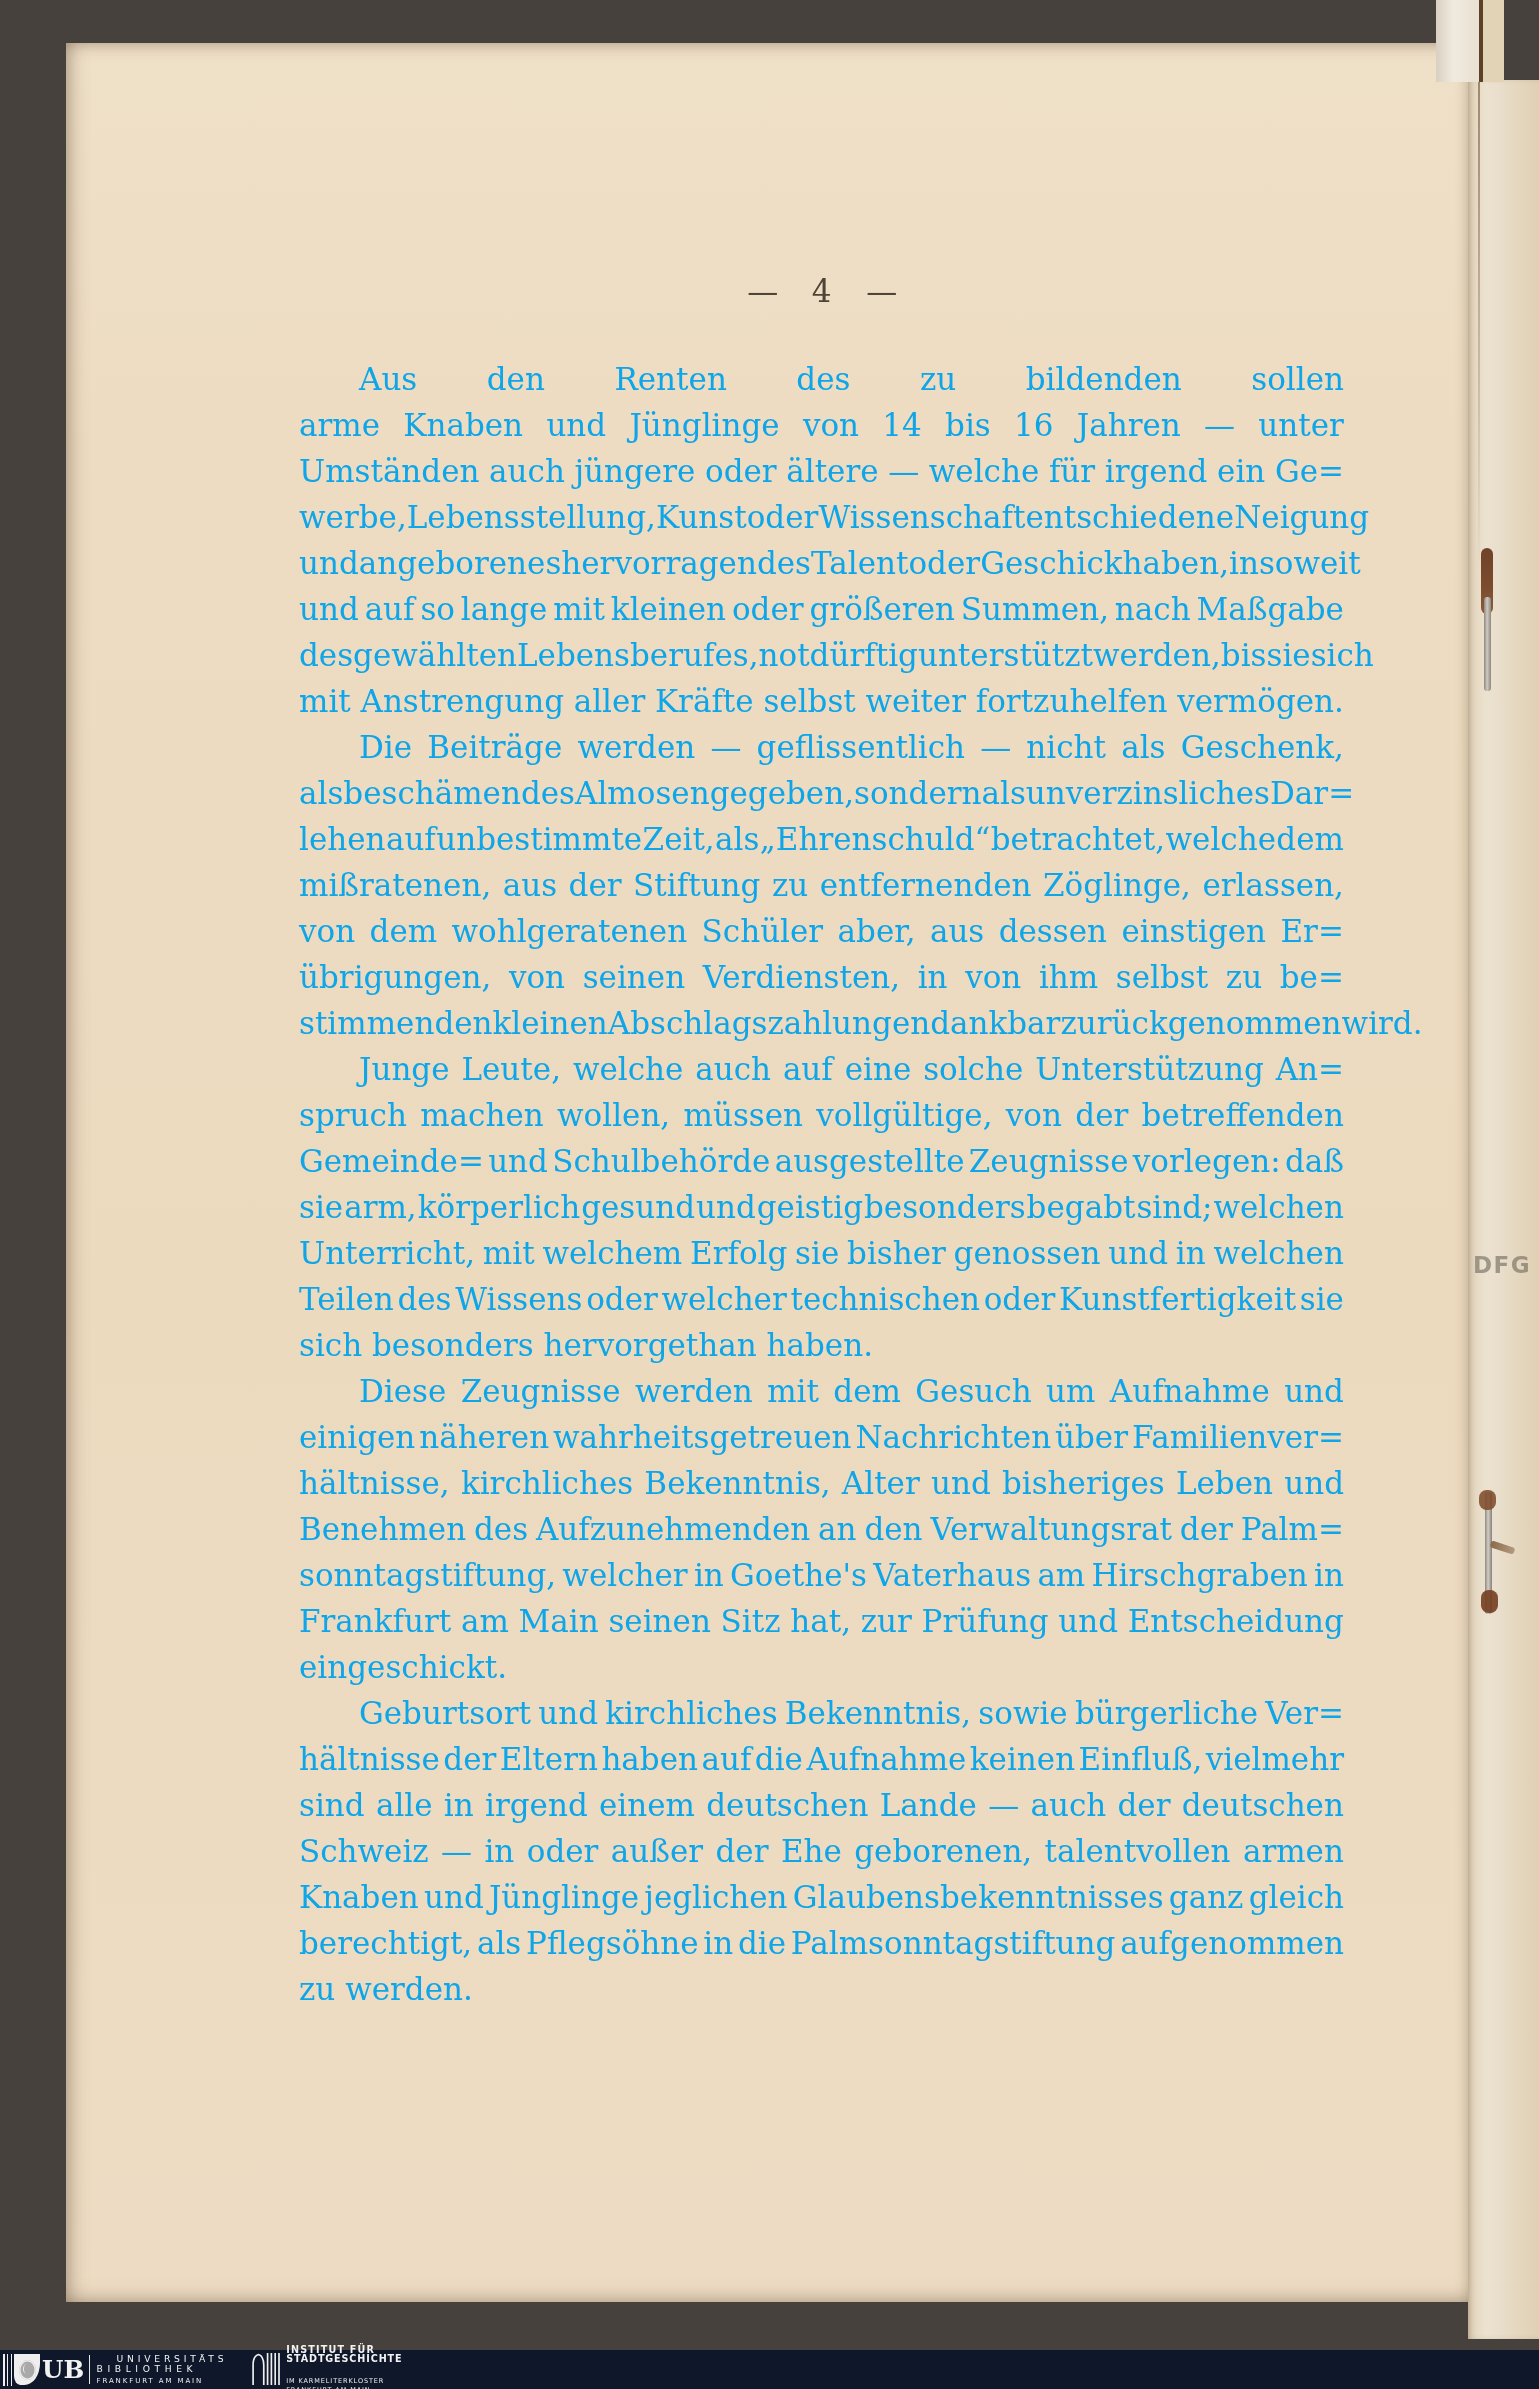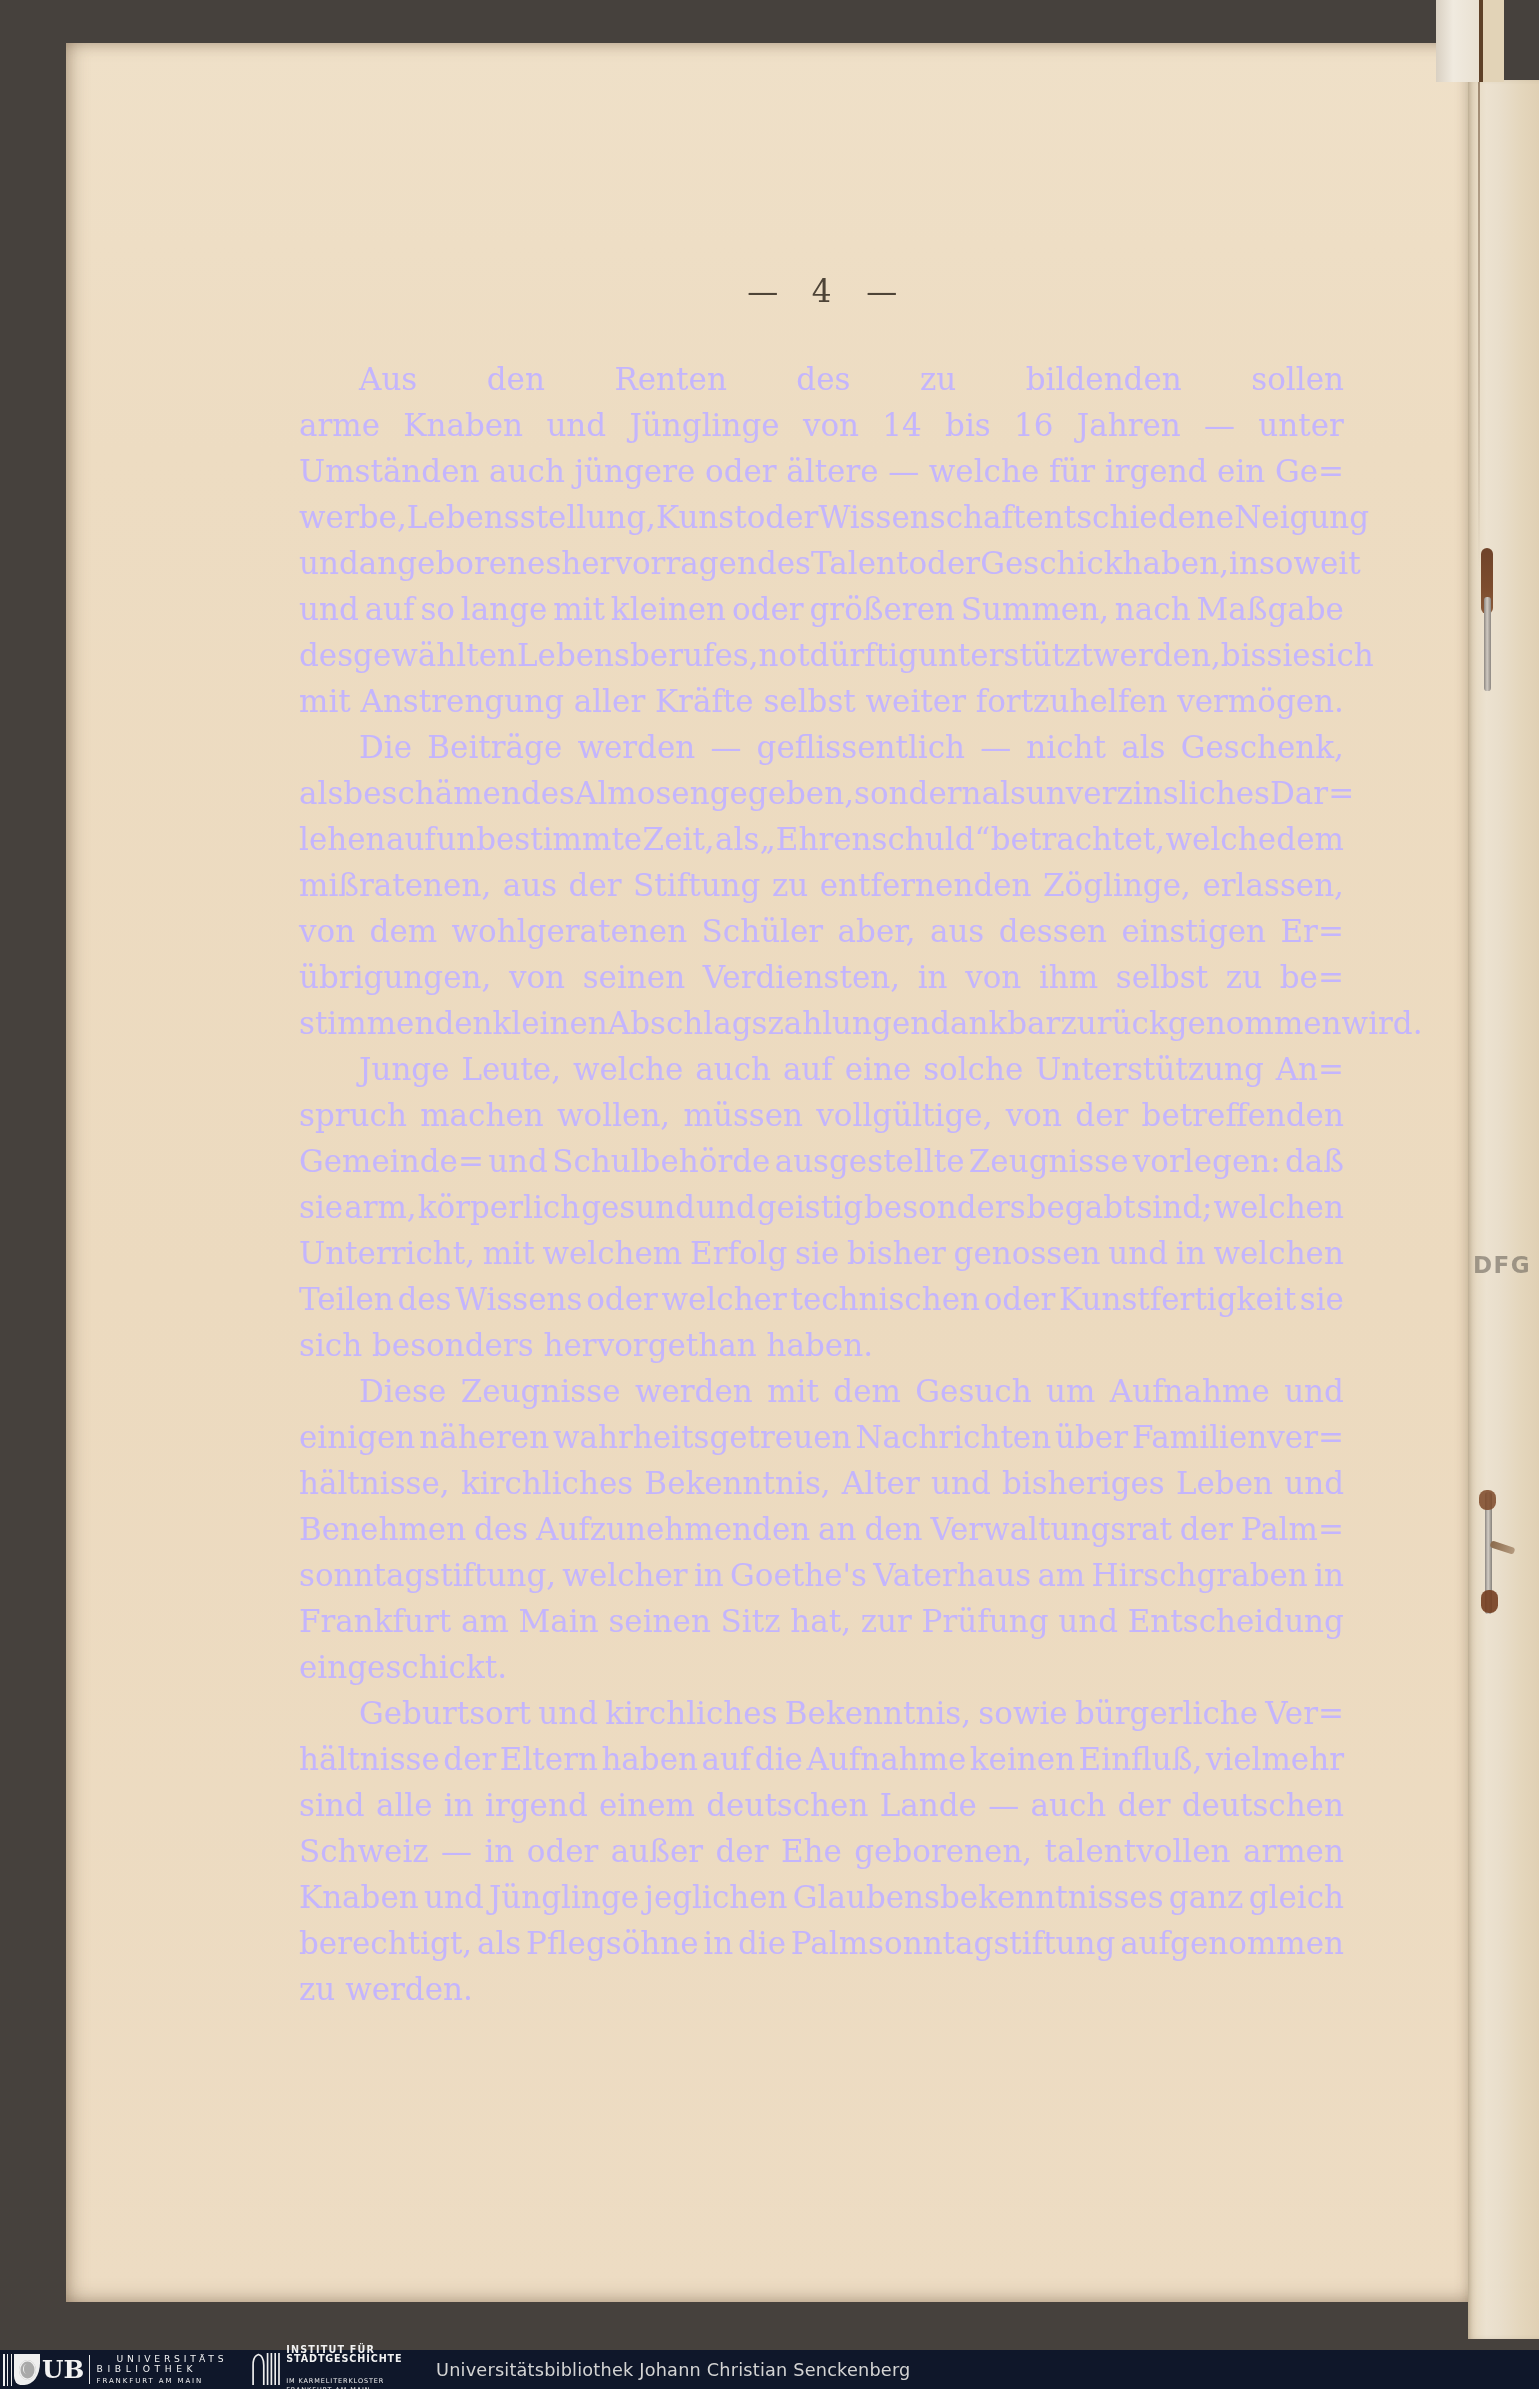--- a/index.html
+++ b/index.html
@@ -54,21 +54,21 @@
   }
   
   .folio{
     position:absolute;left:300px;top:271px;width:1043px;height:40px;
     display:flex;justify-content:center;align-items:center;gap:35px;
     color:#4e4437;font-size:31px;
   }
   .folio .dash{letter-spacing:-1.5px;}
   .text-block{
     position:absolute;left:299px;top:356px;width:1045px;
-    color:#c4b5fd;font-size:31px;
+    color:#0ea5e9;font-size:31px;
   }
   .pline{height:46px;line-height:46px;white-space:nowrap;overflow:visible;}
   .pline.just{display:flex;justify-content:space-between;}
   .pline.indent{padding-left:60px;}
   
   .credit-bar{
     position:absolute;left:0;top:2350px;width:1539px;height:39px;
     background:#0f172a;display:flex;align-items:center;
     font-family:"DejaVu Sans", sans-serif;color:#f2f2f2;
   }
@@ -514,15 +514,14 @@
         <line x1="43" y1="0" x2="43" y2="42" stroke="#efefef" stroke-width="2.2"></line>
       </svg>
     </span>
     <span class="ifs-text">
       <span class="b1">INSTITUT FÜR</span>
       <span class="b2">STADTGESCHICHTE</span>
       <span class="s1">IM KARMELITERKLOSTER</span>
       <span class="s2">FRANKFURT AM MAIN</span>
     </span>
   </div>
-  <div class="lib-name">Universitätsbibliothek Johann Christian Senckenberg</div>
 </div>
 
 
 </body></html>

